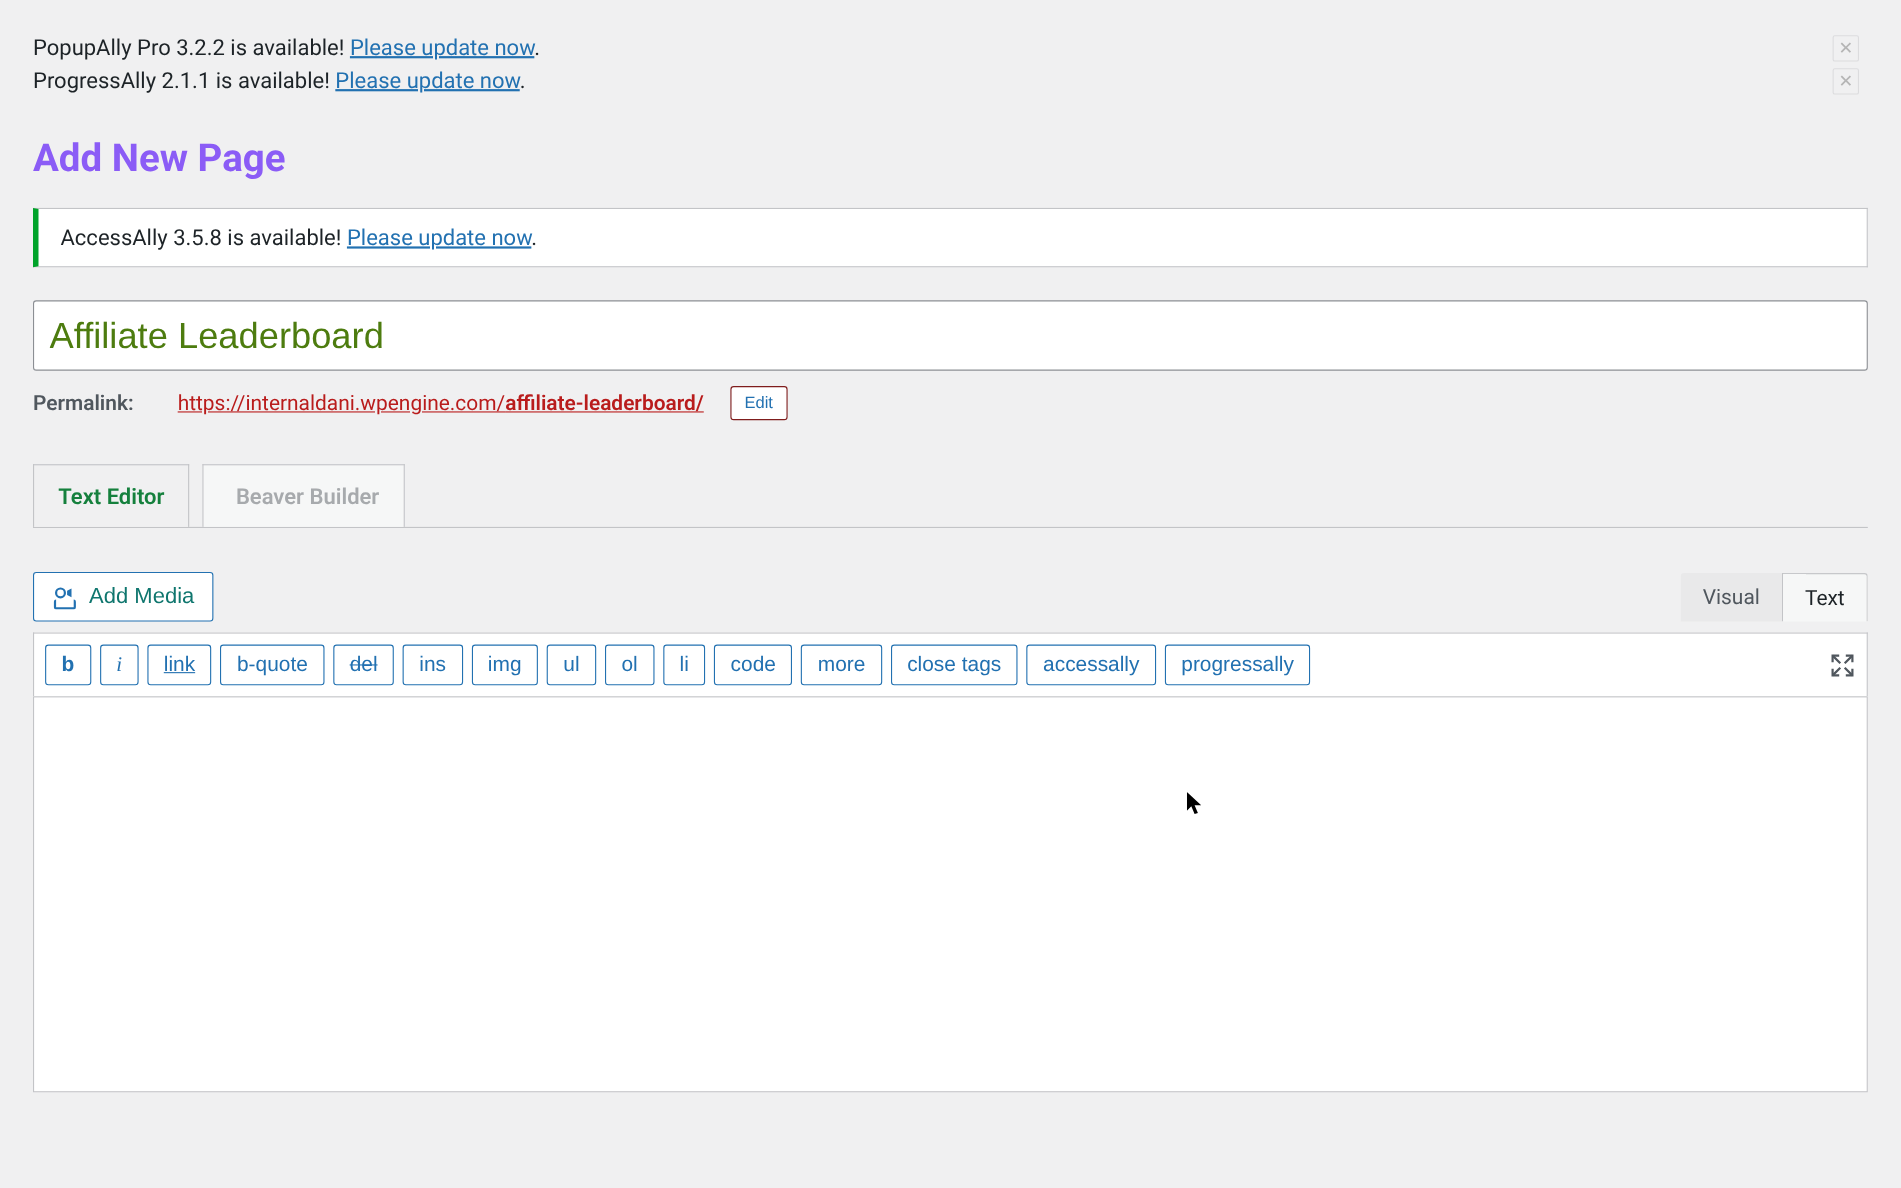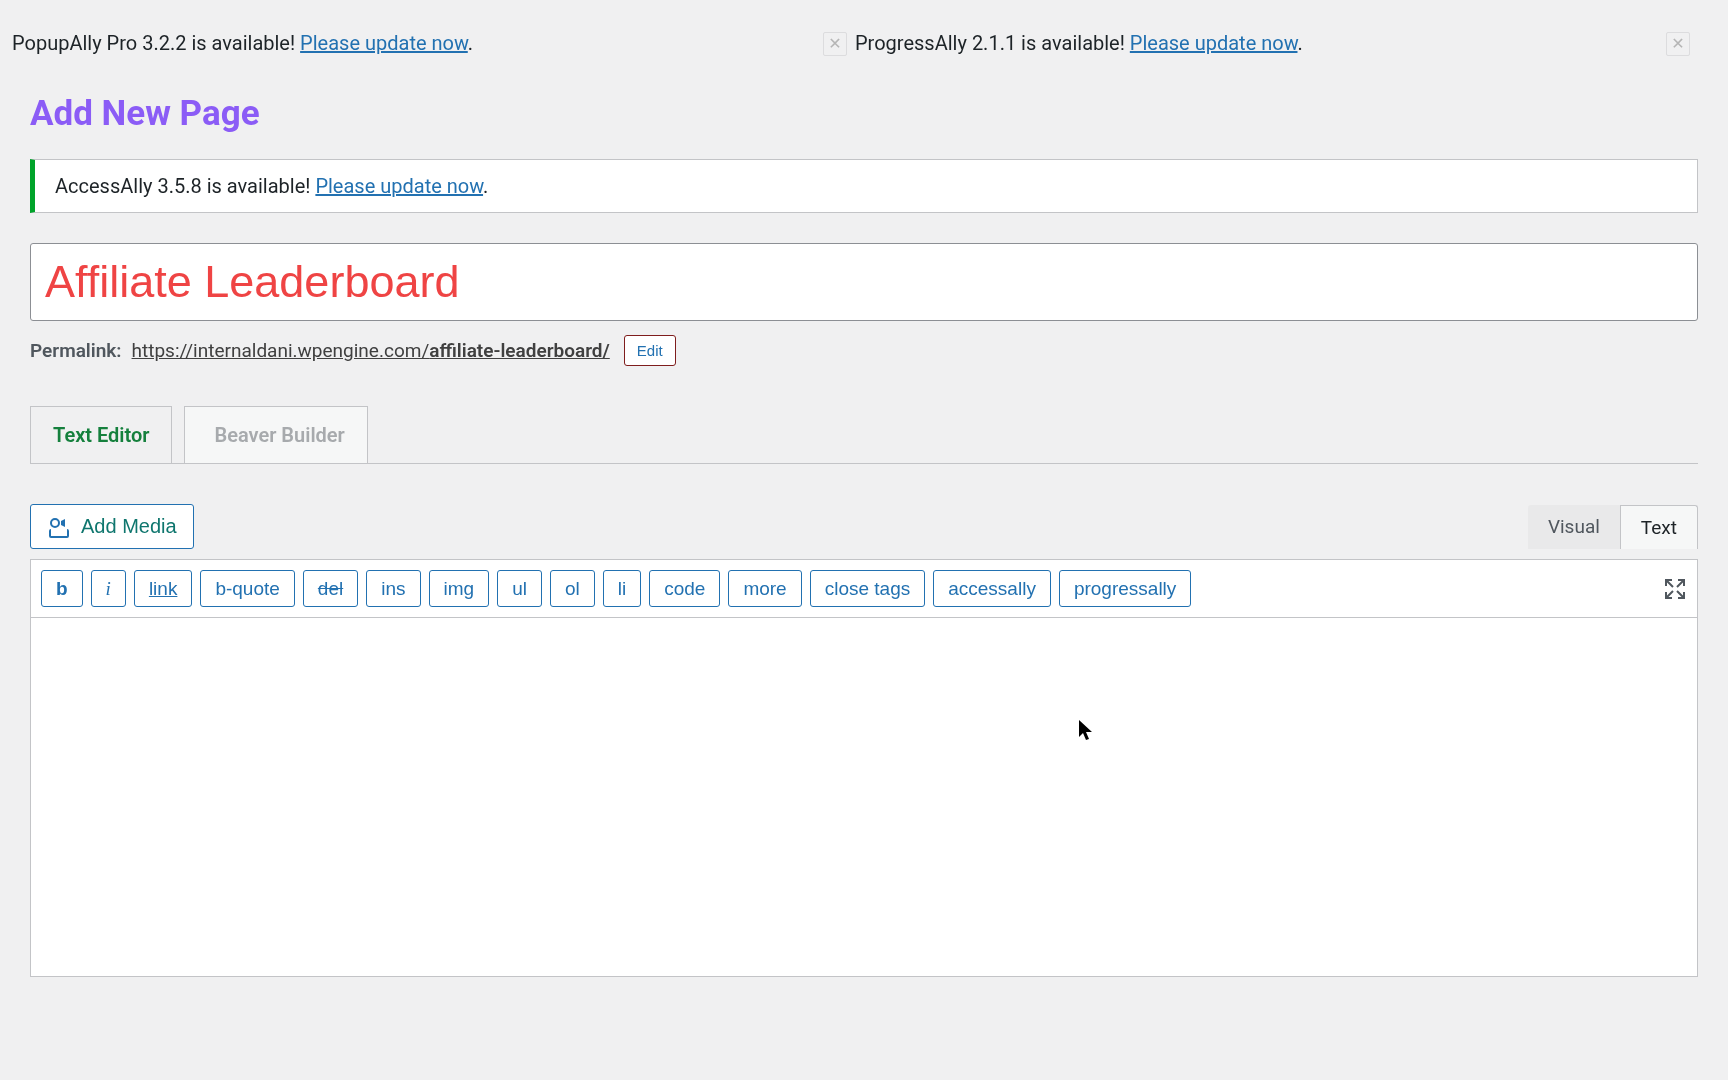--- a/index.html
+++ b/index.html
@@ -1,34 +1,34 @@
 <!DOCTYPE html>
 <html><head>
   <meta charset="utf-8">
   <style>
     * { box-sizing: border-box; margin: 0; padding: 0; }
     body { background: #f0f0f1; font-family: -apple-system, BlinkMacSystemFont, "Segoe UI", Roboto, sans-serif; color: #1d2327; width: 1728px; height: 1080px; padding: 0; position: relative; }
     
-    .top-notices { display: flex; padding: 28px 30px 0 12px; }
+    .top-notices { display: flex; padding: 28px 30px 0 30px; flex-direction: column; }
     .notice-top { flex: 1; position: relative; font-size: 20px; line-height: 1.5; color: #1d2327; }
     .notice-top a { color: #2271b1; text-decoration: underline; }
     .notice-top .dismiss-x { position: absolute; right: 8px; top: 4px; width: 24px; height: 24px; border: 1px solid #dcdcde; color: #b5b5b5; font-size: 16px; line-height: 22px; text-align: center; cursor: pointer; border-radius: 2px; }
     
     .content-wrap { padding: 0 30px; }
     
     h1.page-title { font-size: 35px; font-weight: 700; color: #8b5cf6; margin: 35px 0 25px 0; }
     
     .notice-inline { background: #fff; border: 1px solid #c3c4c7; border-left: 5px solid #00a32a; padding: 14px 20px; font-size: 20px; margin-bottom: 30px; }
     .notice-inline a { color: #2271b1; text-decoration: underline; }
     
-    .title-input { width: 100%; padding: 12px 14px; font-size: 45px; border: 1px solid #8c8f94; background: #fff; color: #ef4444; border-radius: 3px; outline: none; }
+    .title-input { width: 100%; padding: 12px 14px; font-size: 33px; border: 1px solid #8c8f94; background: #fff; color: #4d7c0f; border-radius: 3px; outline: none; }
     
-    .permalink-row { margin-top: 14px; font-size: 19px; color: #50575e; display: flex; align-items: center; gap: 10px; }
+    .permalink-row { margin-top: 14px; font-size: 19px; color: #50575e; display: flex; align-items: center; gap: 20px; }
     .permalink-row .label { font-weight: 600; }
-    .permalink-row a { color: #404040; text-decoration: underline; }
+    .permalink-row a { color: #b91c1c; text-decoration: underline; margin-left: 20px; }
     .permalink-row a .slug { font-weight: 600; }
     .btn-edit { font-size: 15px; padding: 6px 12px; border: 1px solid #7f1d1d; color: #2271b1; background: #fff; border-radius: 3px; cursor: pointer; margin-left: 4px; }
     
     .editor-tabs { margin-top: 40px; border-bottom: 1px solid #c3c4c7; }
     .editor-tab { display: inline-block; padding: 16px 22px; font-size: 20px; font-weight: 600; color: #15803d; background: #f0f0f1; border: 1px solid #c3c4c7; border-bottom: none; margin-right: 8px; position: relative; cursor: pointer; }
     .editor-tab.active { background: #f0f0f1; }
     .editor-tab.inactive { color: #a7aaad; background: #f6f7f7; padding-left: 29px; }
     
     .editor-section { margin-top: 40px; }
     .add-media-row { display: flex; align-items: center; justify-content: space-between; }

